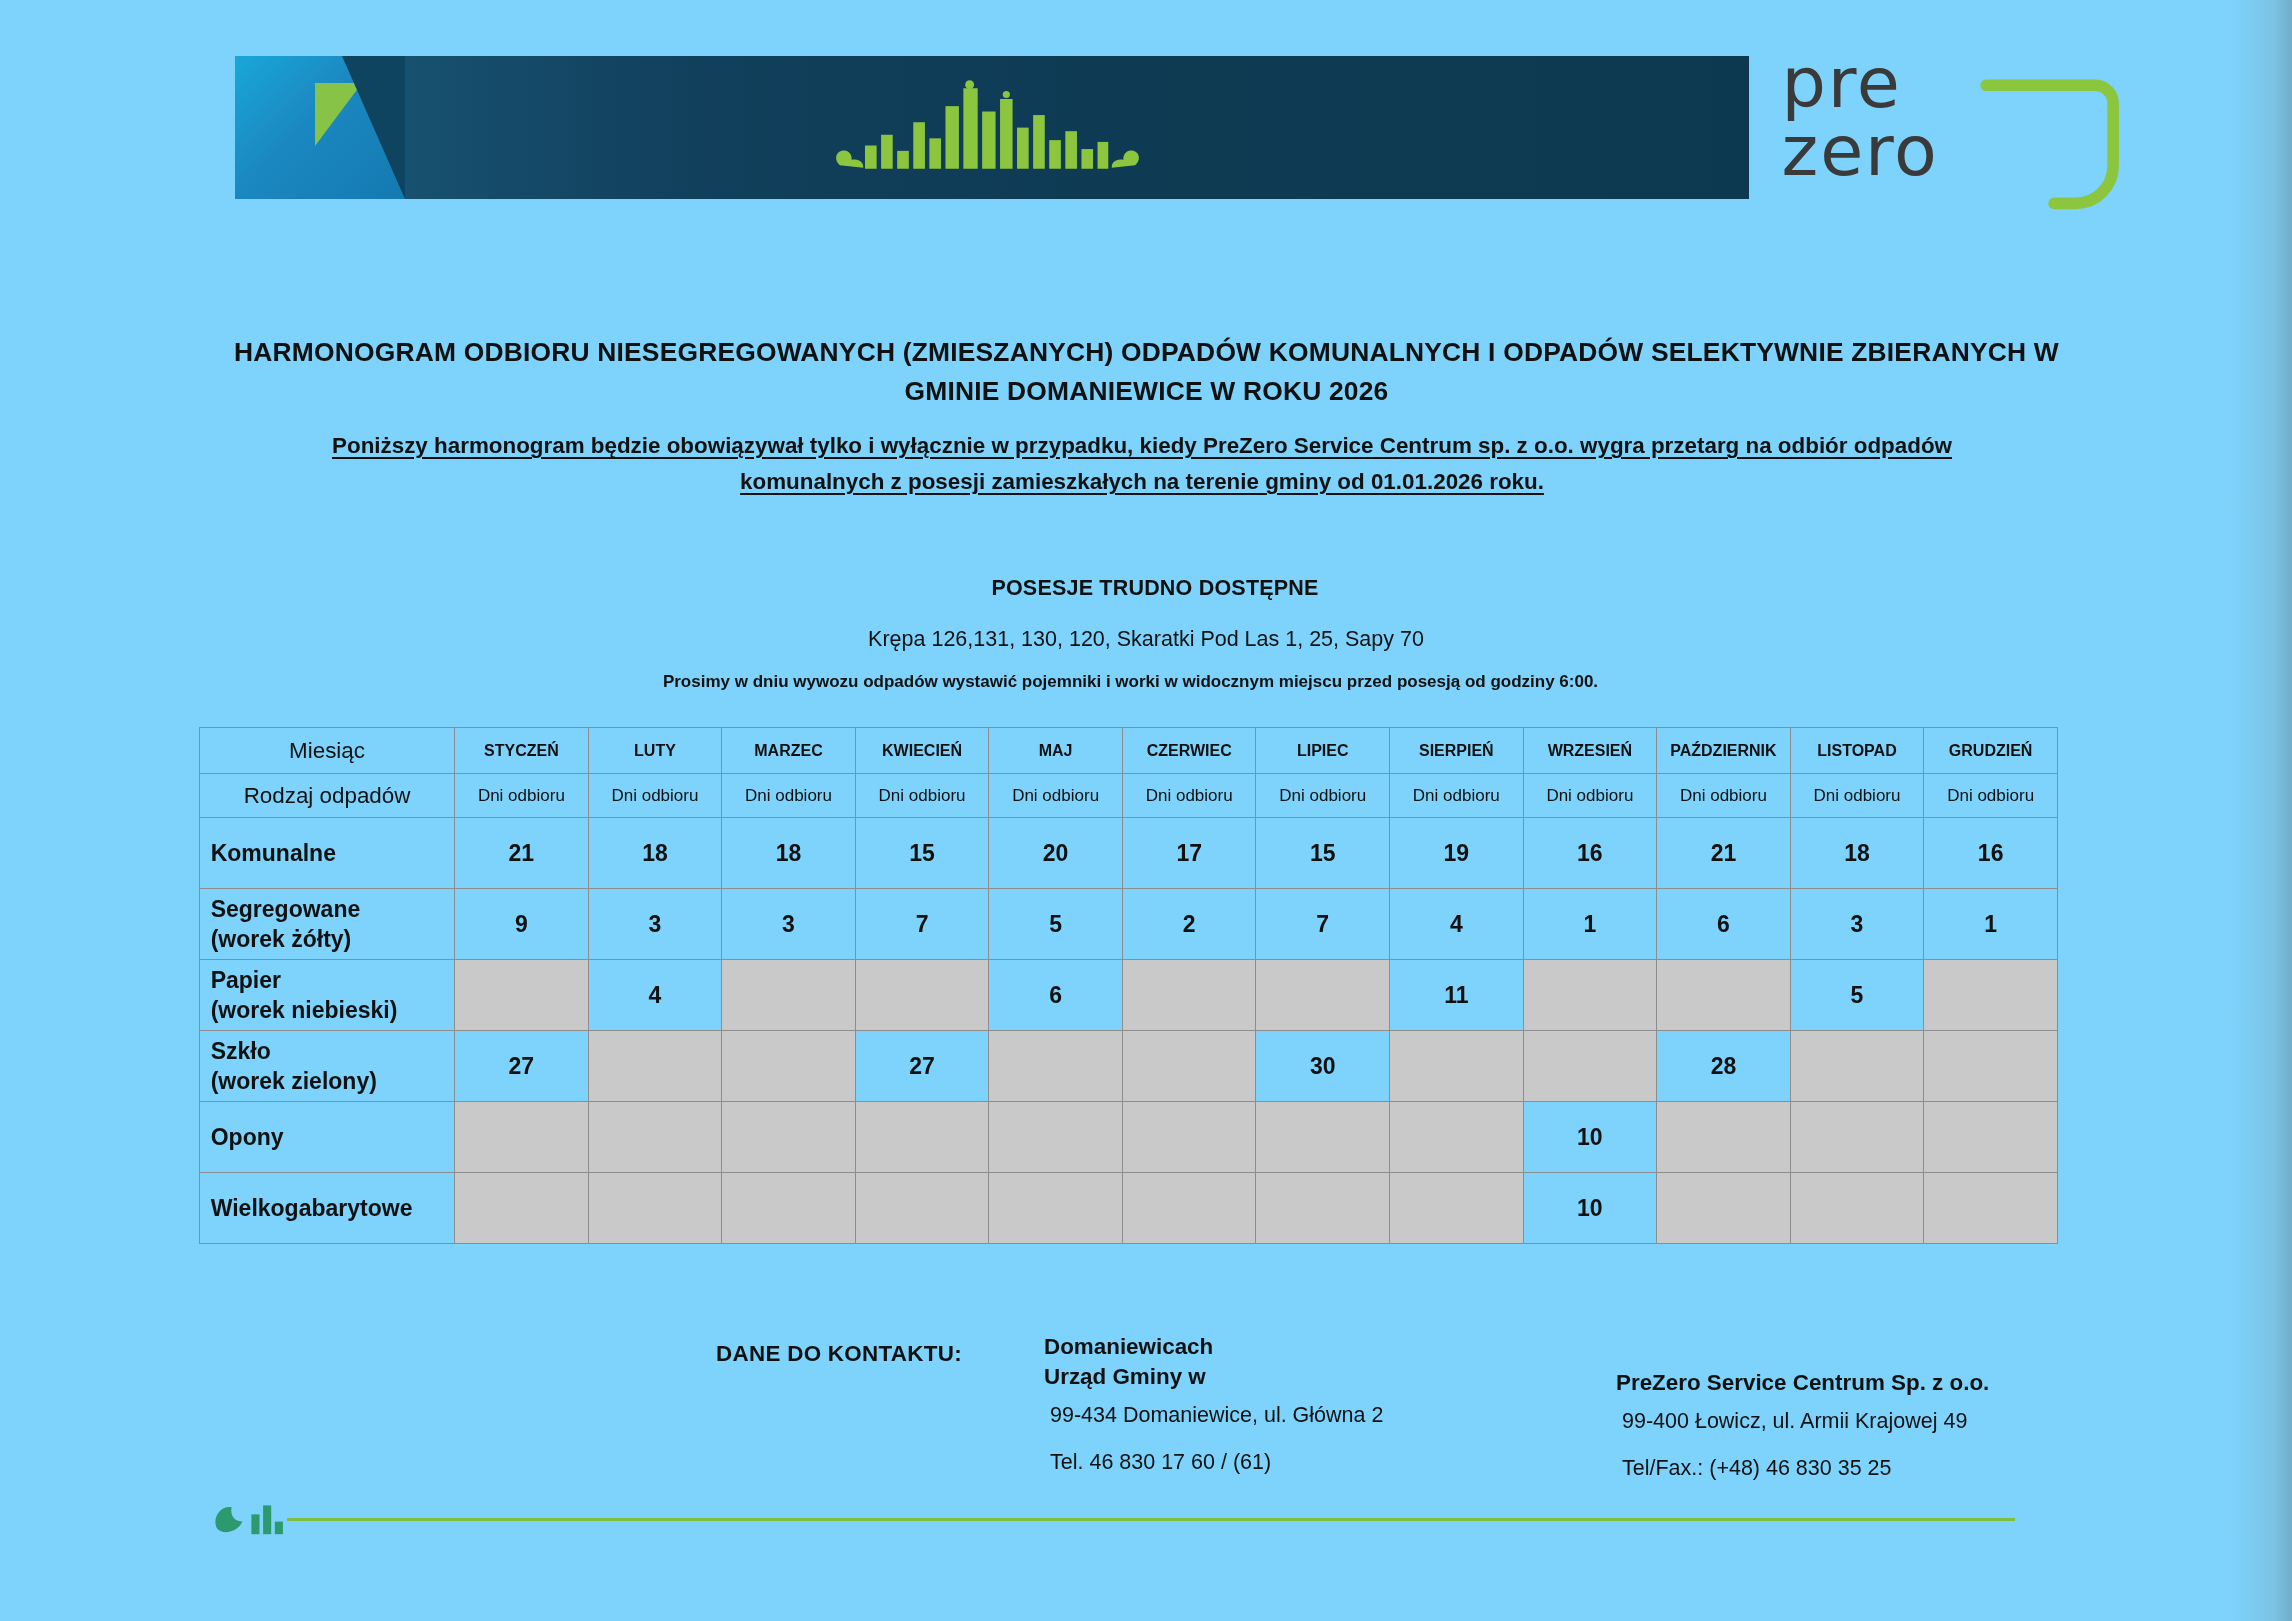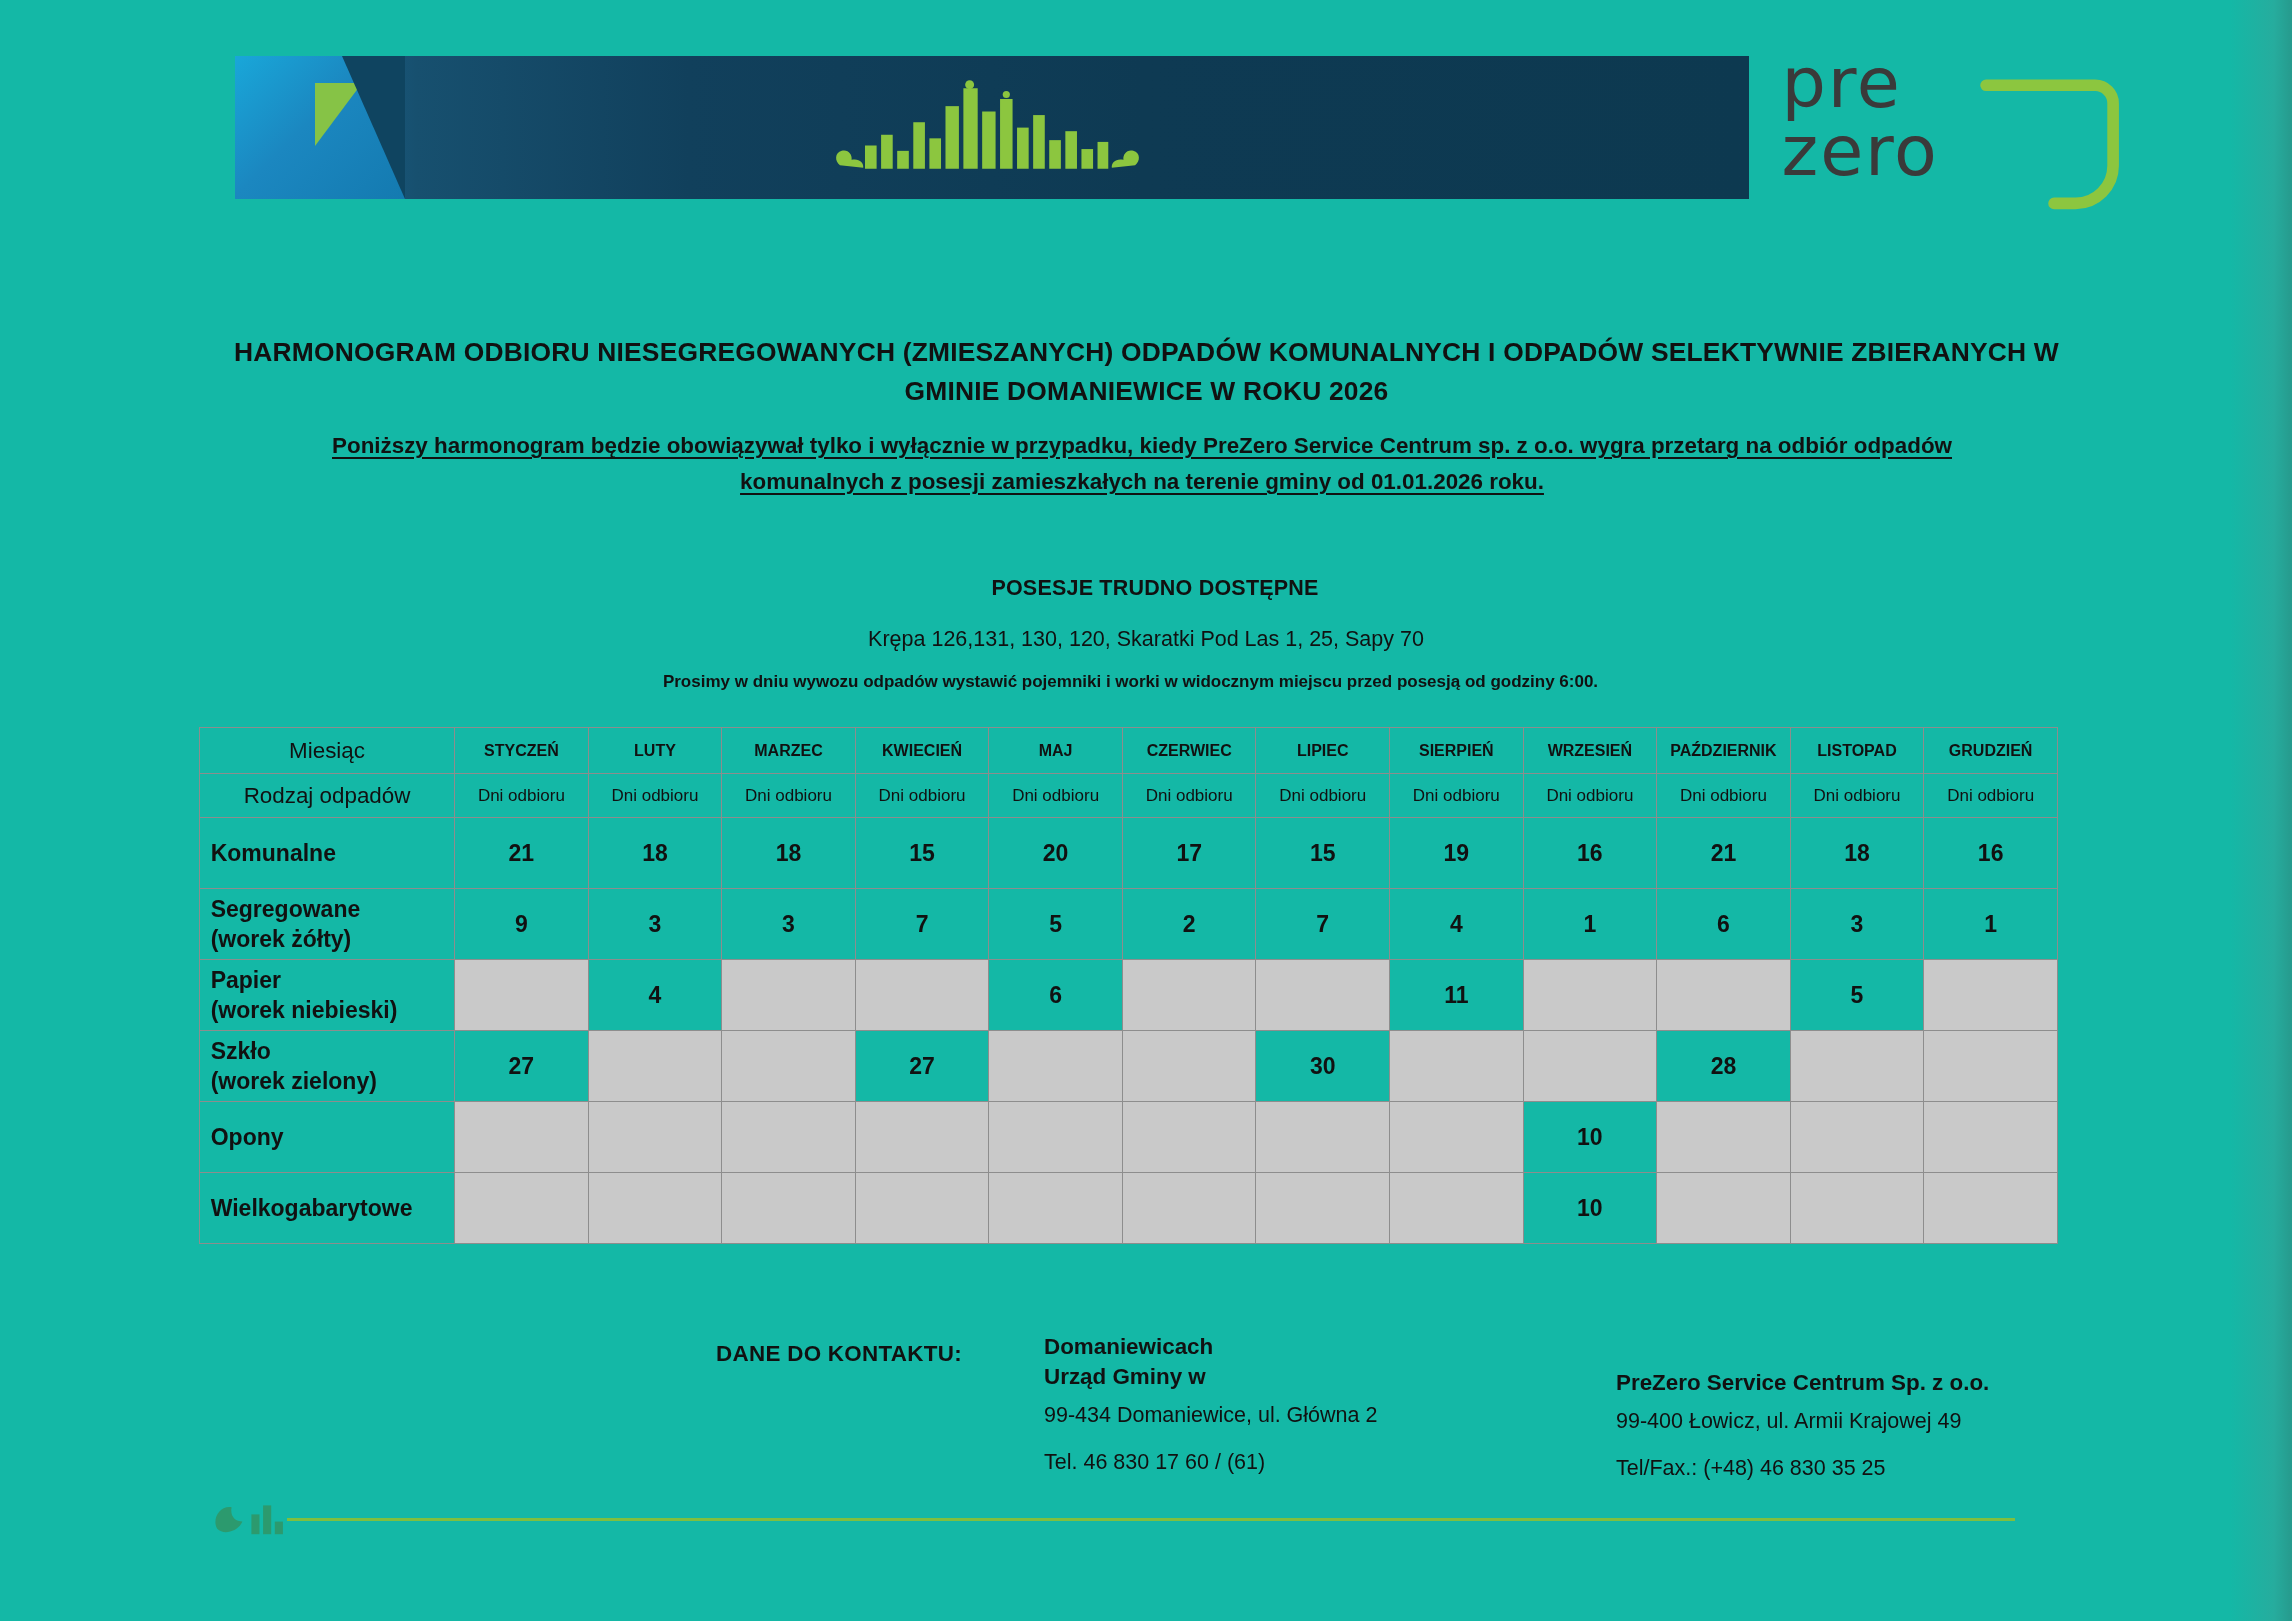--- a/index.html
+++ b/index.html
@@ -11,21 +11,21 @@
     width: 2293px;
     height: 1621px;
     font-family: "Liberation Sans", sans-serif;
     color: #1a1a1a;
     position: relative;
     overflow: hidden;
   }
   .page {
     position: absolute;
     inset: 0;
-    background: #14b8a6;
+    background: #7dd3fc;
   }
 
   
   .header {
     position: absolute;
     left: 235px;
     top: 56px;
     width: 1522px;
     height: 143px;
     display: flex;
@@ -222,21 +222,21 @@
   
   .contacts { position: absolute; left: 0; top: 1325px; width: 2293px; }
   .c-label {
     position: absolute; left: 716px; top: 16px;
     font-size: 22.4px; font-weight: bold; color: #111;
     letter-spacing: 0.3px;
   }
   .c-block1 { position: absolute; left: 1044px; top: 7.2px; width: 502px; }
   .c-block2 { position: absolute; left: 1616px; top: 43px; width: 555px; }
   .c-name { font-size: 22.4px; font-weight: bold; line-height: 30px; color: #111; }
-  .c-line { font-size: 21.5px; line-height: 47px; color: #111; }
+  .c-line { font-size: 21.5px; line-height: 47px; color: #111; margin-left: 6px; }
 
   
   .footer-line {
     position: absolute;
     left: 287px;
     top: 1518px;
     width: 1728px;
     height: 2.7px;
     background: #7fbf3f;
   }

